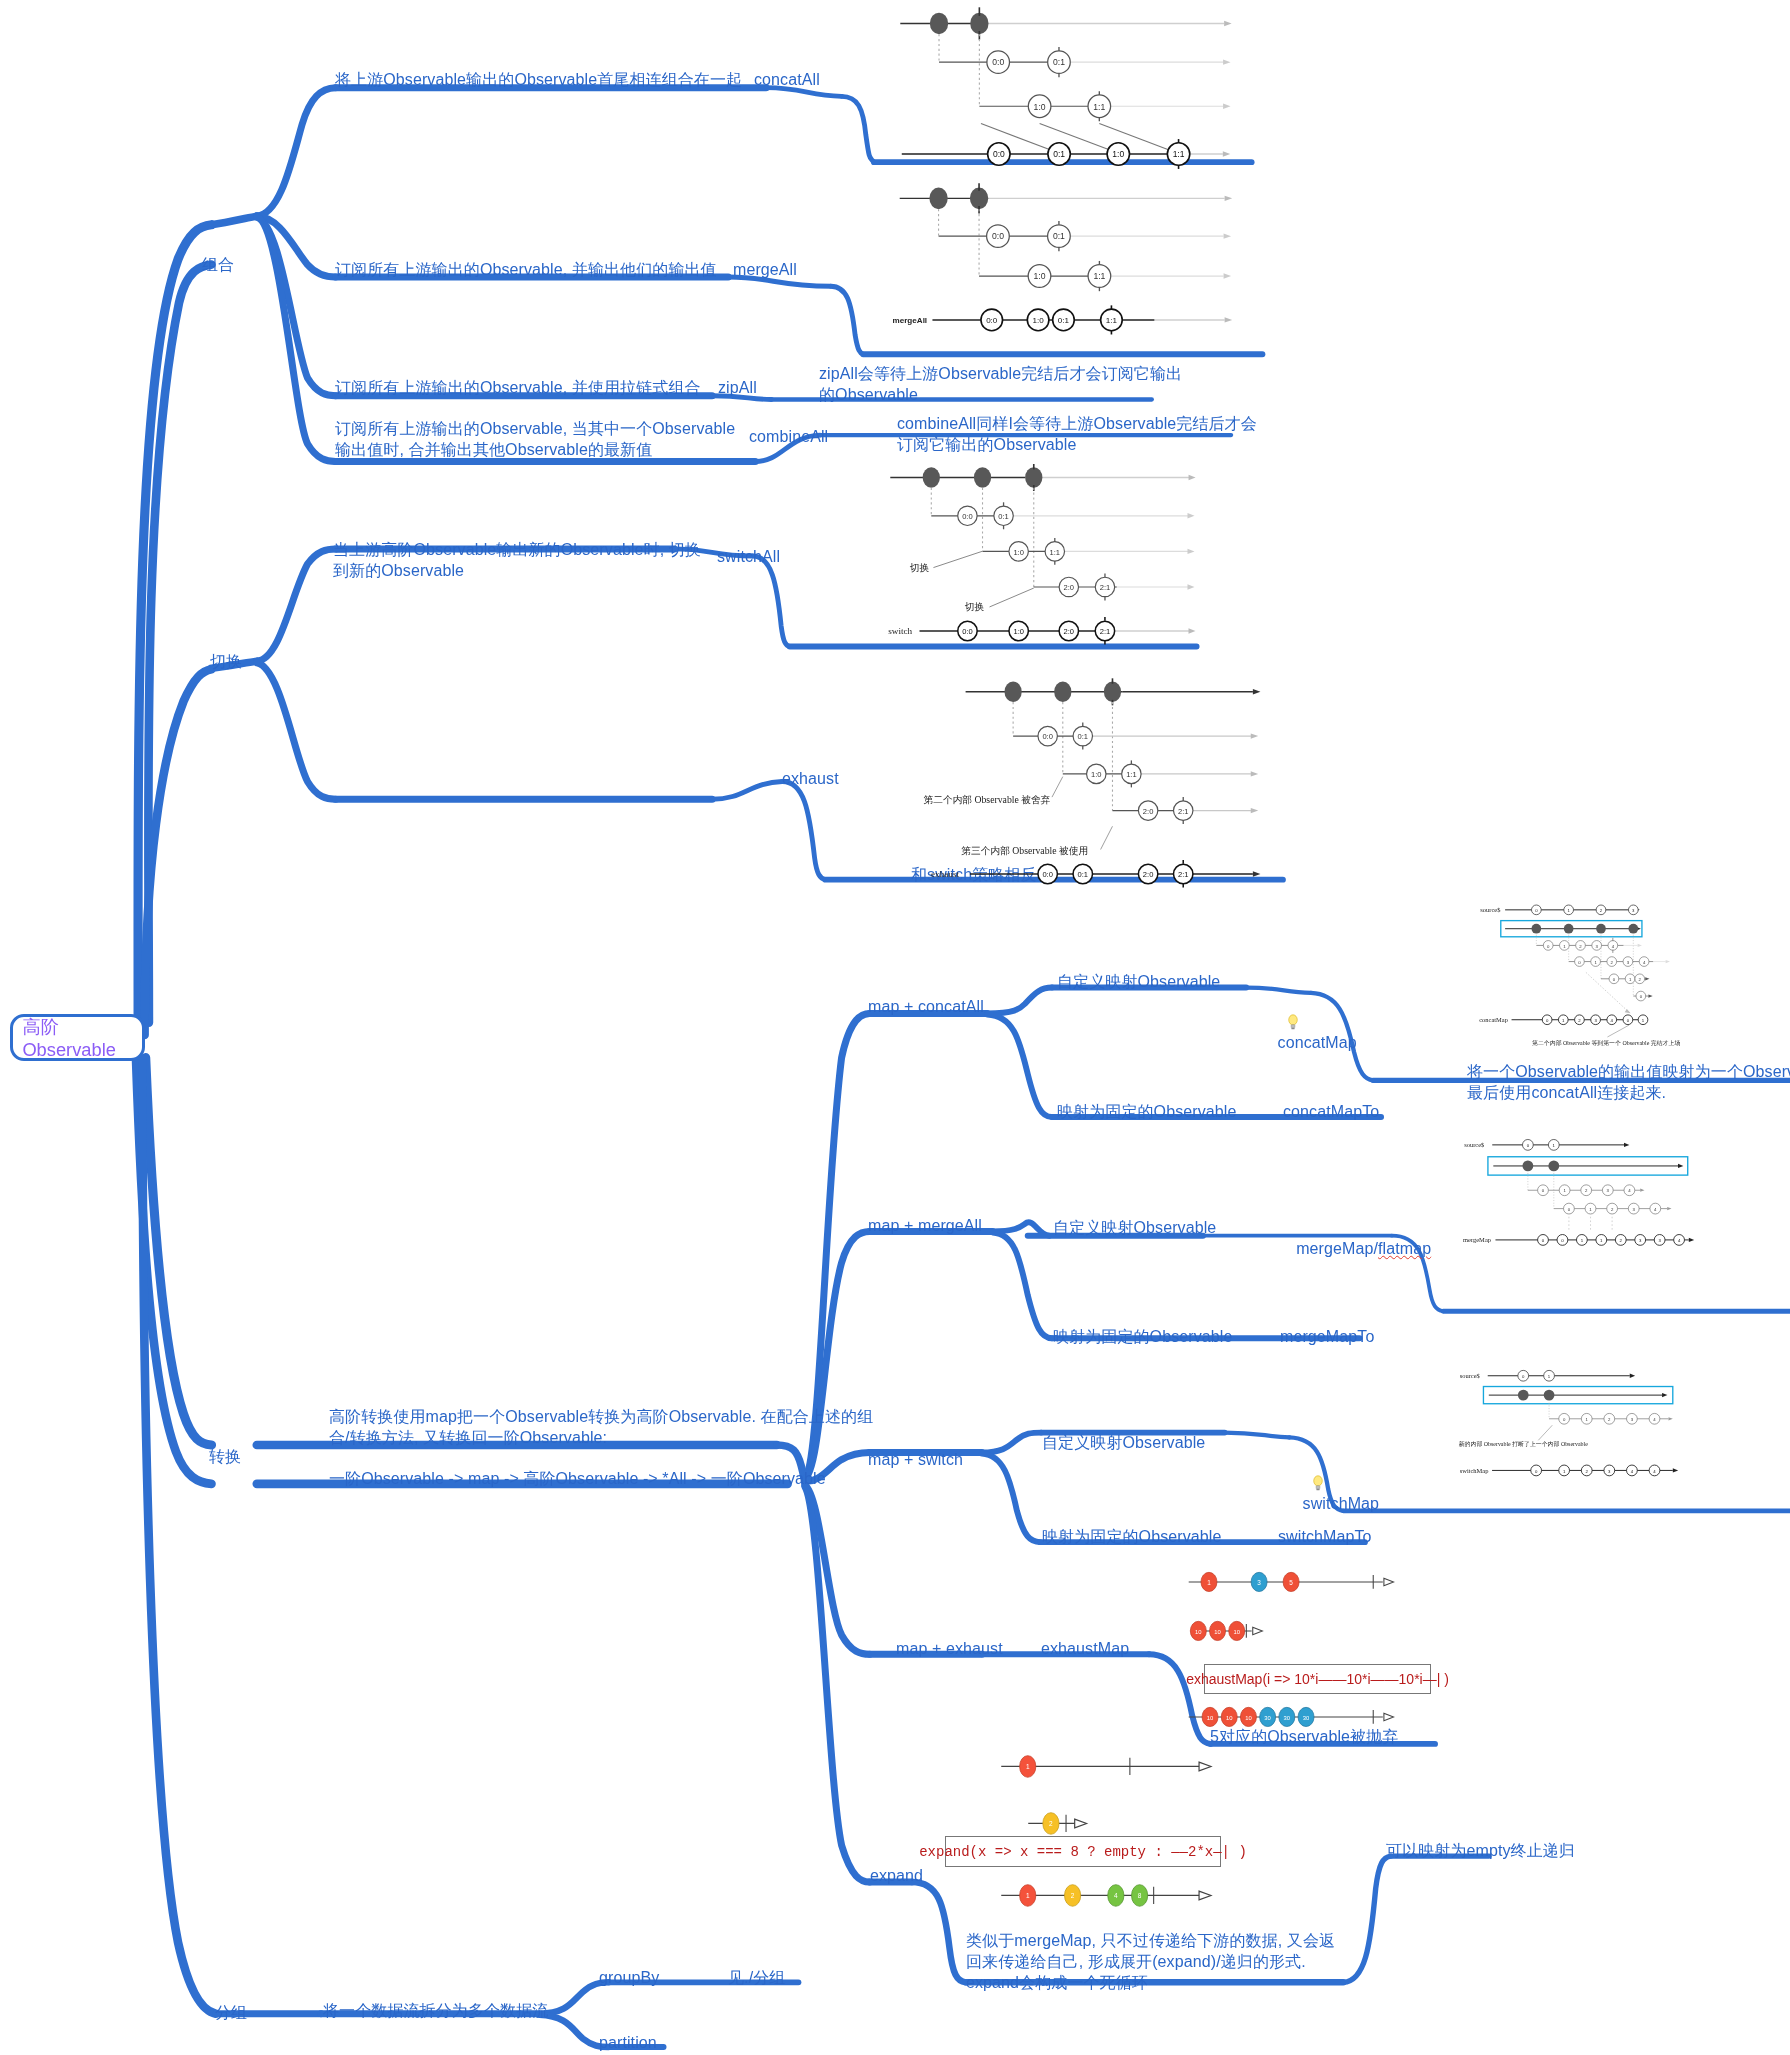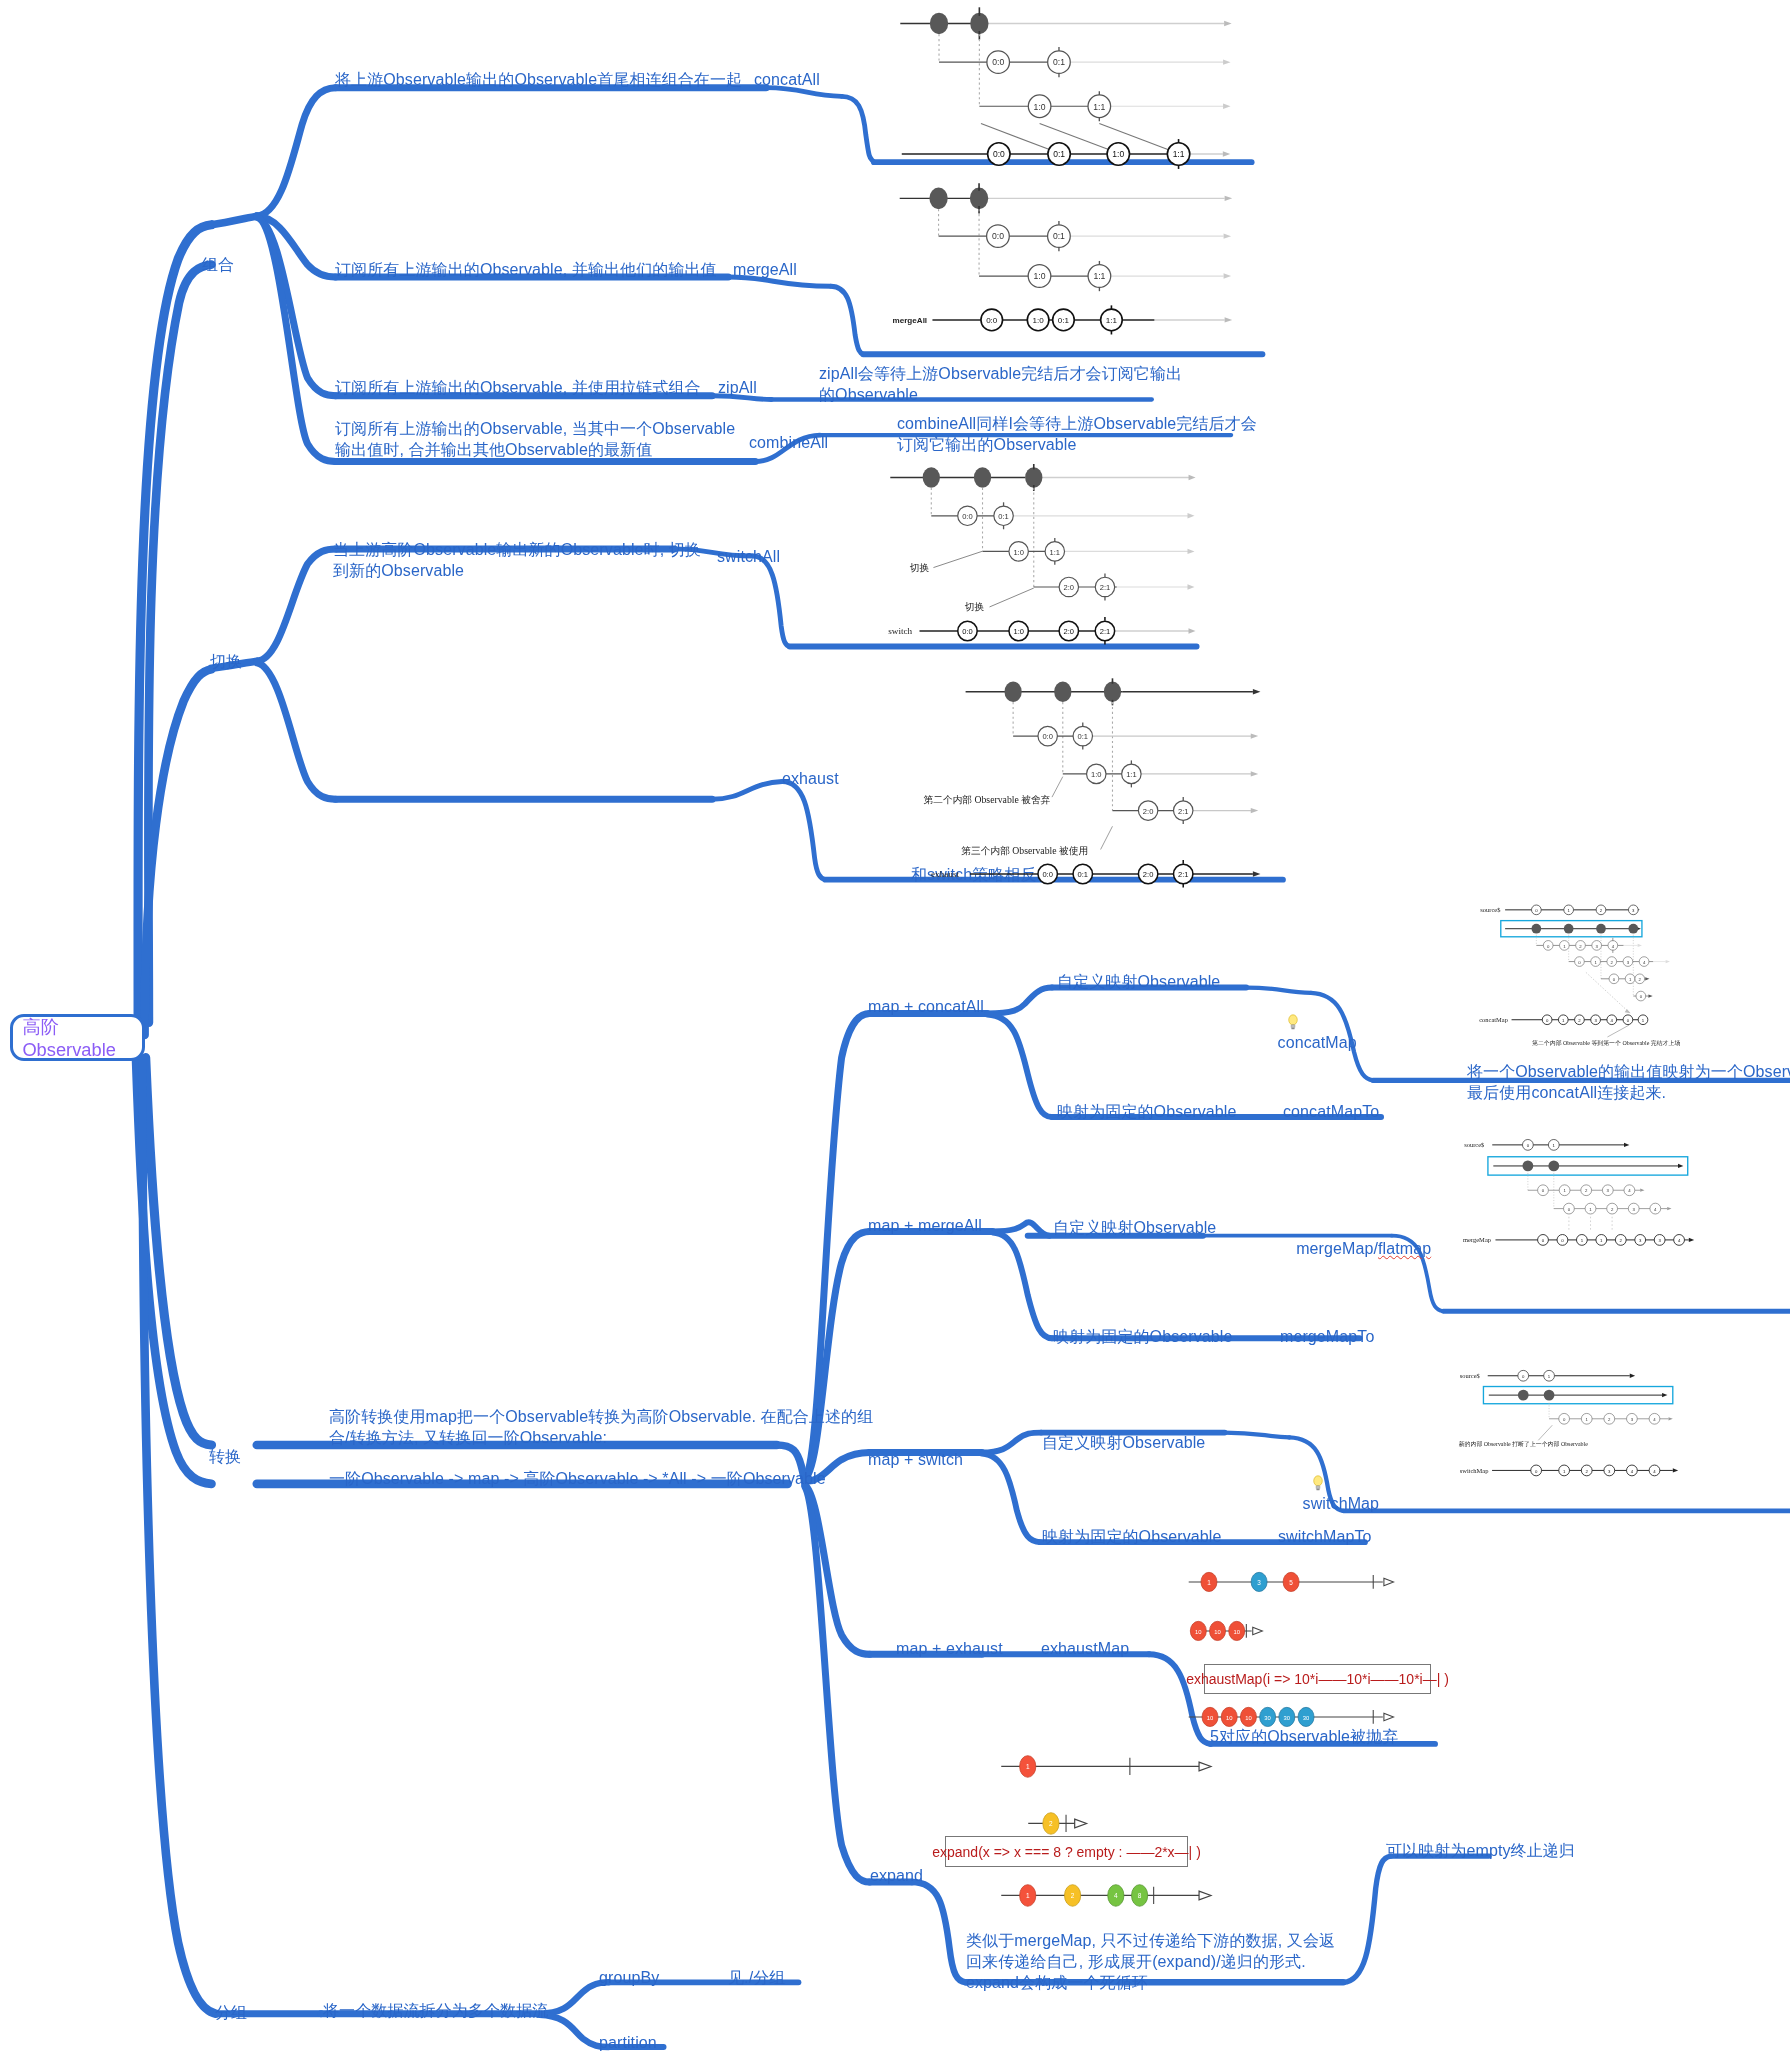--- a/index.html
+++ b/index.html
@@ -192,21 +192,21 @@
   <div class="node lvl2" style="left:335px;top:260px;"><span>订阅所有上游输出的Observable, 并输出他们的输出值</span></div>
   <div class="node lvl2" style="left:733px;top:260px;"><span>mergeAll</span></div>
 
   <div class="node lvl2" style="left:335px;top:378px;"><span>订阅所有上游输出的Observable, 并使用拉链式组合</span></div>
   <div class="node lvl2" style="left:718px;top:378px;"><span>zipAll</span></div>
   <div class="node note" style="left:819px;top:364px;"><span>zipAll会等待上游Observable完结后才会订阅它输出
 的Observable</span></div>
 
   <div class="node lvl2" style="left:335px;top:419px;"><span>订阅所有上游输出的Observable, 当其中一个Observable
 输出值时, 合并输出其他Observable的最新值</span></div>
-  <div class="node lvl2" style="left:749px;top:427px;margin-top:6px;"><span>combineAll</span></div>
+  <div class="node lvl2" style="left:749px;top:427px;"><span>combineAll</span></div>
   <div class="node note" style="left:897px;top:414px;"><span>combineAll同样I会等待上游Observable完结后才会
 订阅它输出的Observable</span></div>
 
   <div class="node lvl2" style="left:333px;top:540px;"><span>当上游高阶Observable输出新的Observable时, 切换
 到新的Observable</span></div>
   <div class="node lvl2" style="left:717px;top:547px;"><span>switchAll</span></div>
 
   <div class="node lvl2" style="left:782px;top:769px;"><span>exhaust</span></div>
   <div class="node note" style="left:911px;top:865px;"><span>和switch策略相反</span></div>
 
@@ -823,21 +823,21 @@
     <ellipse cx="55" cy="34" rx="15" ry="20" fill="#f4523b" stroke="#c43d26" stroke-width="1.4"></ellipse>
     <text x="55" y="39" font-size="12" text-anchor="middle" fill="#fff" font-family="Liberation Sans, sans-serif">1</text>
   </svg>
   <svg class="marble" style="left:1025px;top:1805px;" width="162" height="38" viewBox="0 0 300 70" xmlns="http://www.w3.org/2000/svg">
     <line x1="6" y1="34" x2="92" y2="34" stroke="#444" stroke-width="2.2"></line>
     <polygon points="92,26 114,34 92,42" fill="none" stroke="#444" stroke-width="2.2"></polygon>
     <line x1="76" y1="18" x2="76" y2="50" stroke="#444" stroke-width="2"></line>
     <ellipse cx="48" cy="34" rx="15" ry="20" fill="#f6c026" stroke="#c79d16" stroke-width="1.4"></ellipse>
     <text x="48" y="39" font-size="12" text-anchor="middle" fill="#fff" font-family="Liberation Sans, sans-serif">2</text>
   </svg>
-  <div class="codebox" style="left:945px;top:1836px;width:243px;height:31px;">
+  <div class="codebox" style="left:945px;top:1836px;width:276px;height:31px;font-family:Liberation Mono, monospace;">
     <span>expand(x =&gt; x === 8 ? empty : ——2*x—| )</span>
   </div>
   <svg class="marble" style="left:998px;top:1877px;" width="227" height="38" viewBox="0 0 420 70" xmlns="http://www.w3.org/2000/svg">
     <line x1="6" y1="34" x2="372" y2="34" stroke="#444" stroke-width="2.2"></line>
     <polygon points="372,26 394,34 372,42" fill="none" stroke="#444" stroke-width="2.2"></polygon>
     <line x1="288" y1="18" x2="288" y2="50" stroke="#444" stroke-width="2"></line>
     <ellipse cx="55" cy="34" rx="15" ry="20" fill="#f4523b" stroke="#c43d26" stroke-width="1.4"></ellipse>
     <text x="55" y="39" font-size="12" text-anchor="middle" fill="#fff" font-family="Liberation Sans, sans-serif">1</text>
     <ellipse cx="138" cy="34" rx="15" ry="20" fill="#f6c026" stroke="#c79d16" stroke-width="1.4"></ellipse>
     <text x="138" y="39" font-size="12" text-anchor="middle" fill="#fff" font-family="Liberation Sans, sans-serif">2</text>

